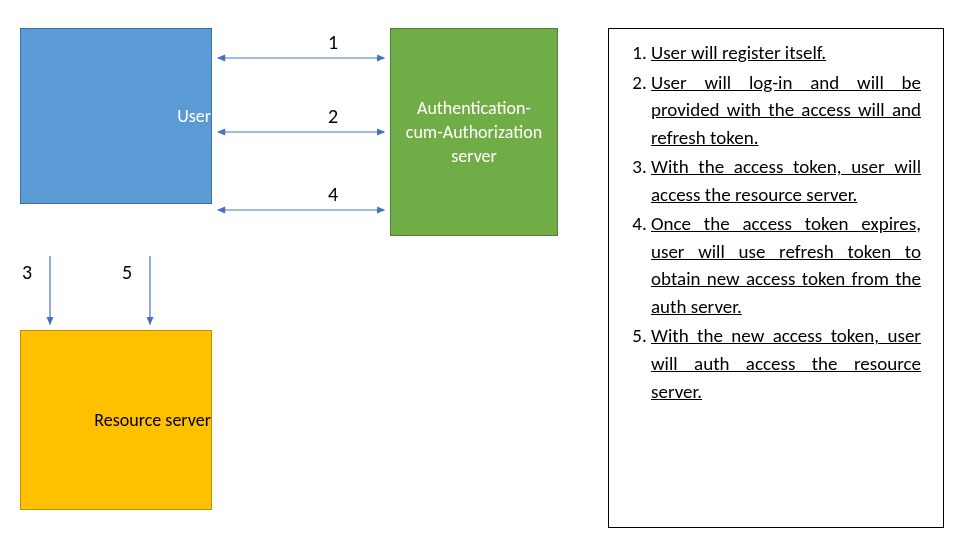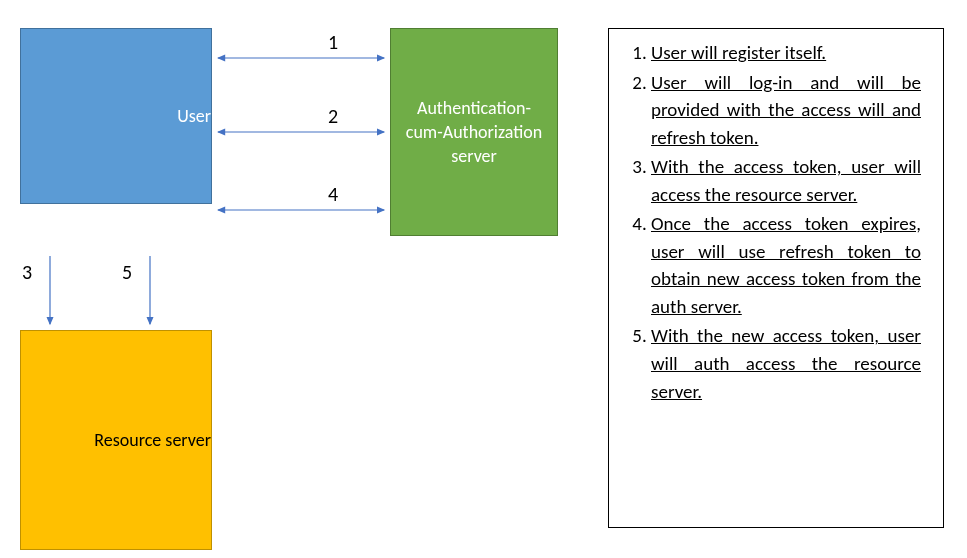--- a/index.html
+++ b/index.html
@@ -43,21 +43,21 @@
     background: #70ad47;
     border-color: #507e32;
     color: #ffffff;
     padding: 0 8px;
     line-height: 1.35;
   }
   .resource-box {
     left: 20px;
     top: 330px;
     width: 192px;
-    height: 220px;
+    height: 180px;
     background: #ffc000;
     border-color: #bf9000;
     color: #000000;
   }
   svg.overlay {
     position: absolute;
     left: 0;
     top: 0;
     width: 967px;
     height: 558px;

